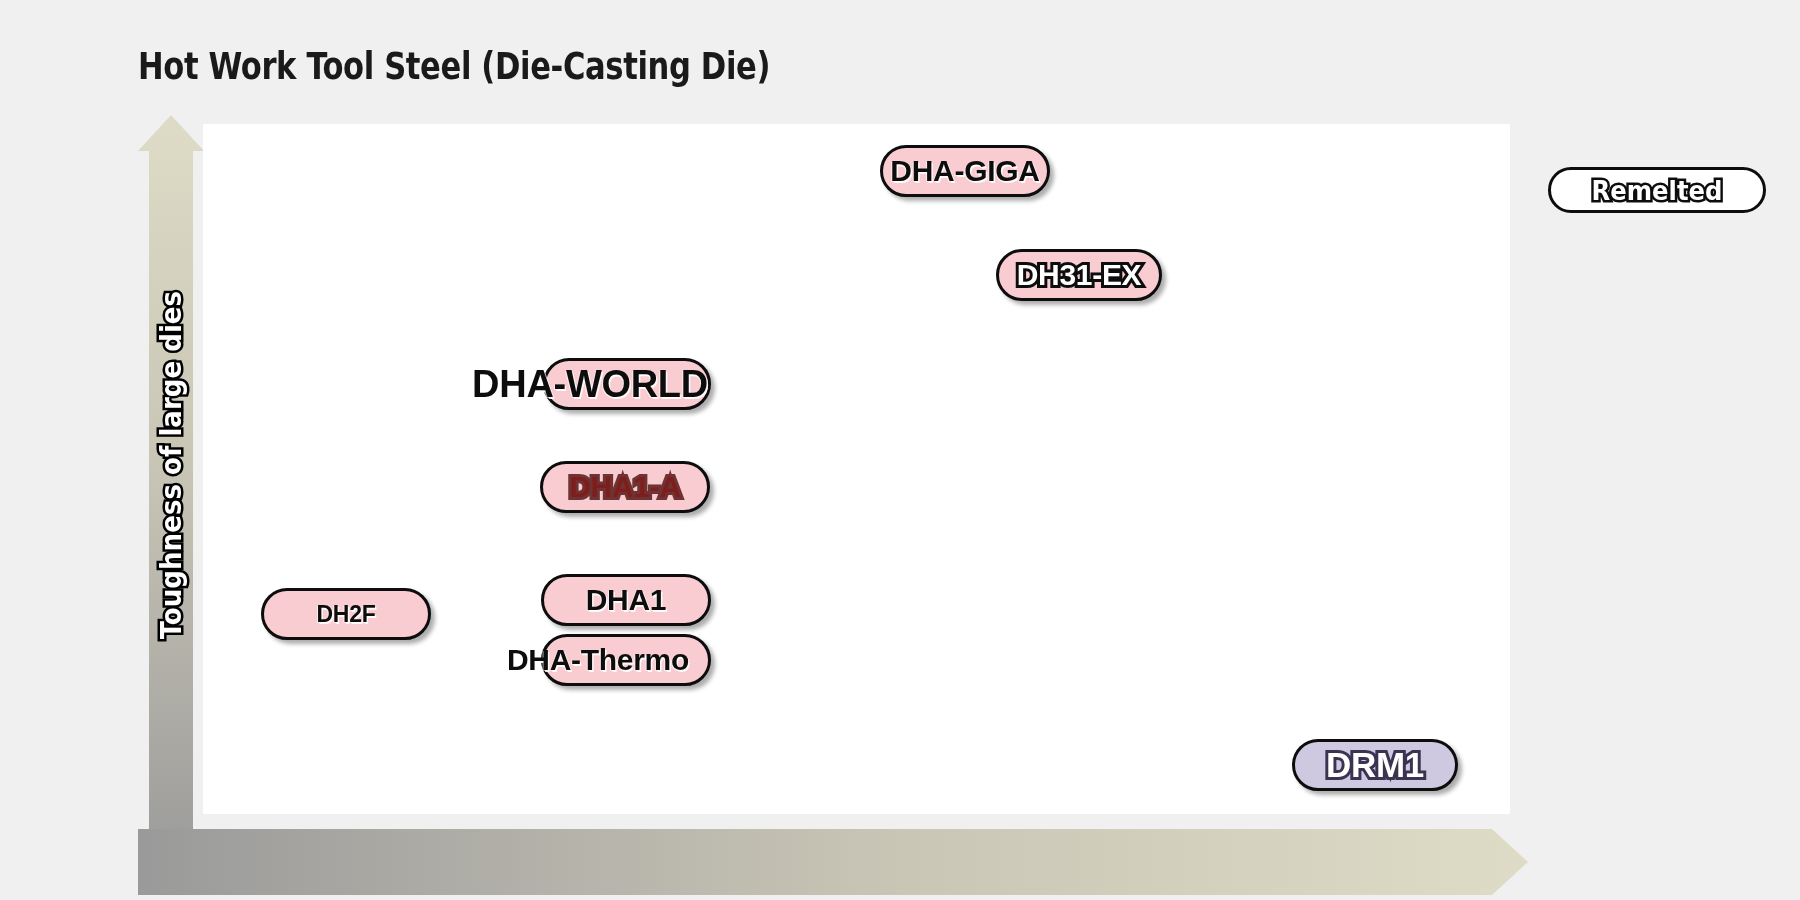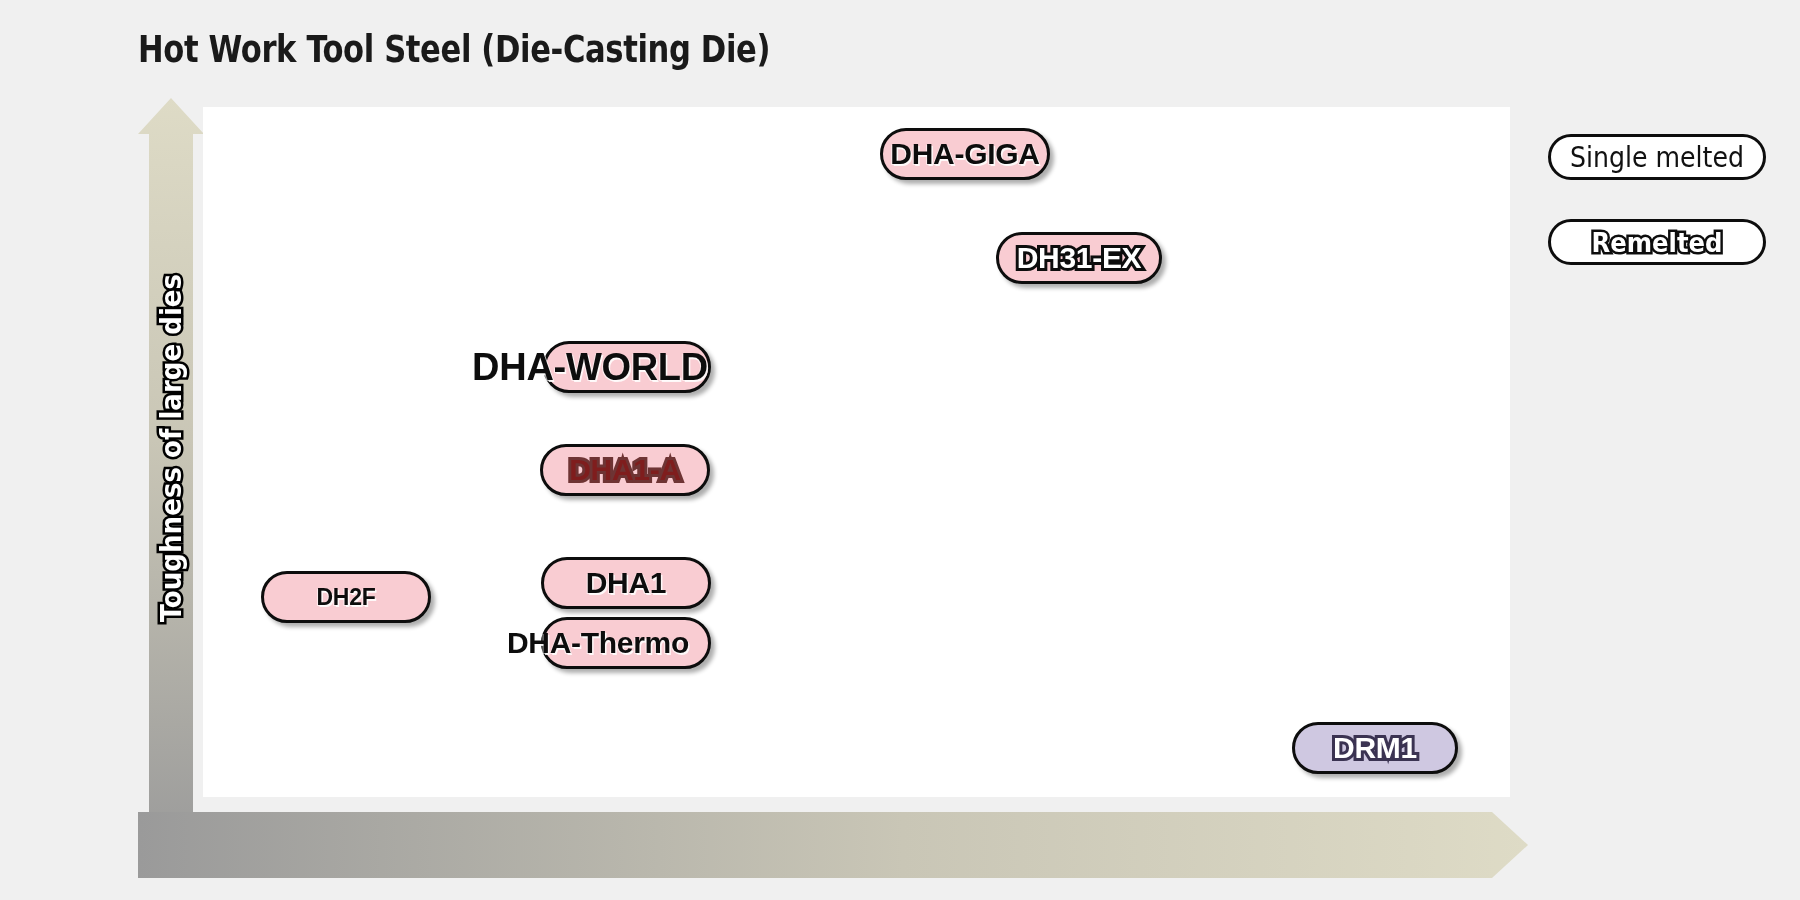--- a/index.html
+++ b/index.html
@@ -10,21 +10,21 @@
   body {
     width: 1800px;
     height: 900px;
     font-family: "Liberation Sans", sans-serif;
     overflow: hidden;
     position: relative;
   }
 
   #root {
     position: absolute;
-    left: 0; top: 0;
+    left: 0; top: 17px;
     width: 1800px;
     height: 676px;
     background: #f0f0f0;
   }
 
   
   #chart-title {
     position: absolute;
     left: 138px;
     top: 28px;
@@ -220,25 +220,22 @@
       <div class="node-label lbl-solid" style="left: 481px; top: 341px; width: 218px; height: 52px; font-size: 38px; justify-content: center;">DHA-WORLD</div>
       <div class="node" style="left: 540px; top: 444px; width: 170px; height: 52px; background: rgb(249, 204, 210);"></div>
       <div class="node-label lbl-outline-maroon" style="left: 540px; top: 444px; width: 170px; height: 52px; font-size: 30px; justify-content: center;">DHA1-A</div>
       <div class="node" style="left: 541px; top: 557px; width: 170px; height: 52px; background: rgb(249, 204, 210);"></div>
       <div class="node-label lbl-solid" style="left: 541px; top: 557px; width: 170px; height: 52px; font-size: 30px; justify-content: center;">DHA1</div>
       <div class="node" style="left: 541px; top: 617px; width: 170px; height: 52px; background: rgb(249, 204, 210);"></div>
       <div class="node-label lbl-solid" style="left: 485px; top: 617px; width: 226px; height: 52px; font-size: 30px; justify-content: center;">DHA-Thermo</div>
       <div class="node" style="left: 261px; top: 571px; width: 170px; height: 52px; background: rgb(249, 204, 210);"></div>
       <div class="node-label lbl-solid" style="left: 261px; top: 571px; width: 170px; height: 52px; font-size: 23px; justify-content: center;">DH2F</div>
       <div class="node" style="left: 1292px; top: 722px; width: 166px; height: 52px; background: rgb(207, 200, 225);"></div>
-      <div class="node-label lbl-outline-purple" style="left: 1292px; top: 722px; width: 166px; height: 52px; font-size: 30px; justify-content: center;">DRM1</div>
+      <div class="node-label lbl-outline-purple" style="left: 1292px; top: 722px; width: 166px; height: 52px; font-size: 35px; justify-content: center;">DRM1</div>
     </div>
 
   <div id="legend">
-      <div class="legend-pill" style="background: rgb(255, 255, 255); border-color: rgb(13, 13, 13);">
-        <span class="legend-text-plain">Single melted</span>
-      </div>
       <div class="legend-pill" style="background: rgb(255, 255, 255); border-color: rgb(13, 13, 13); margin-top: 16px;">
         <span class="legend-text-outline">Remelted</span>
       </div>
     </div>
 
 </div>
 
 </body></html>

